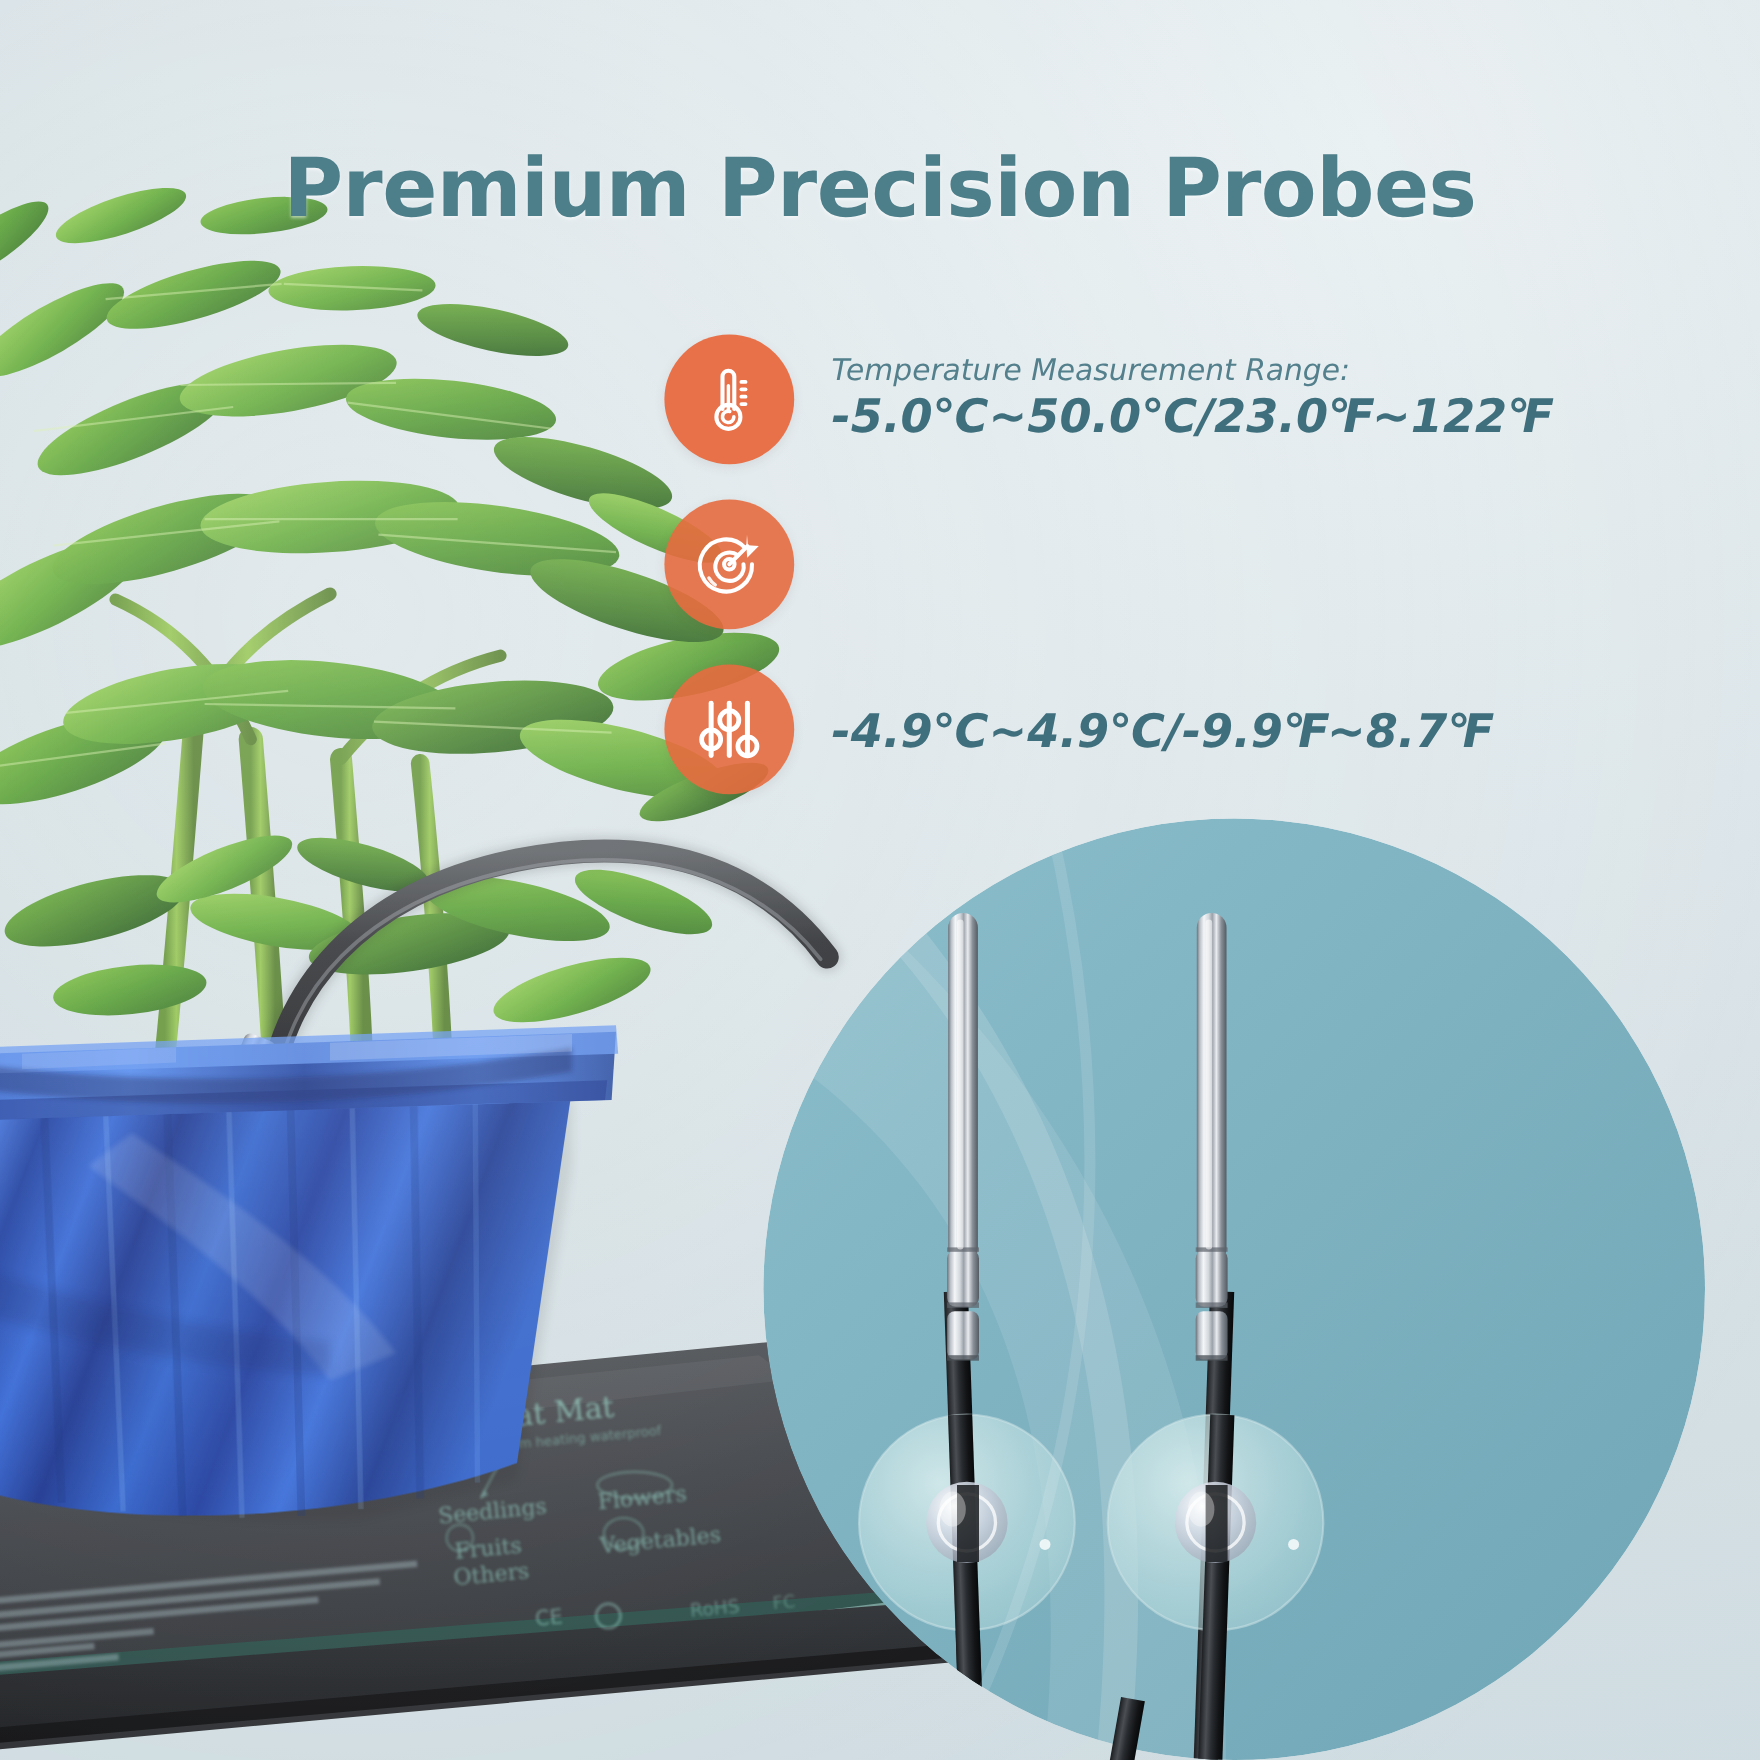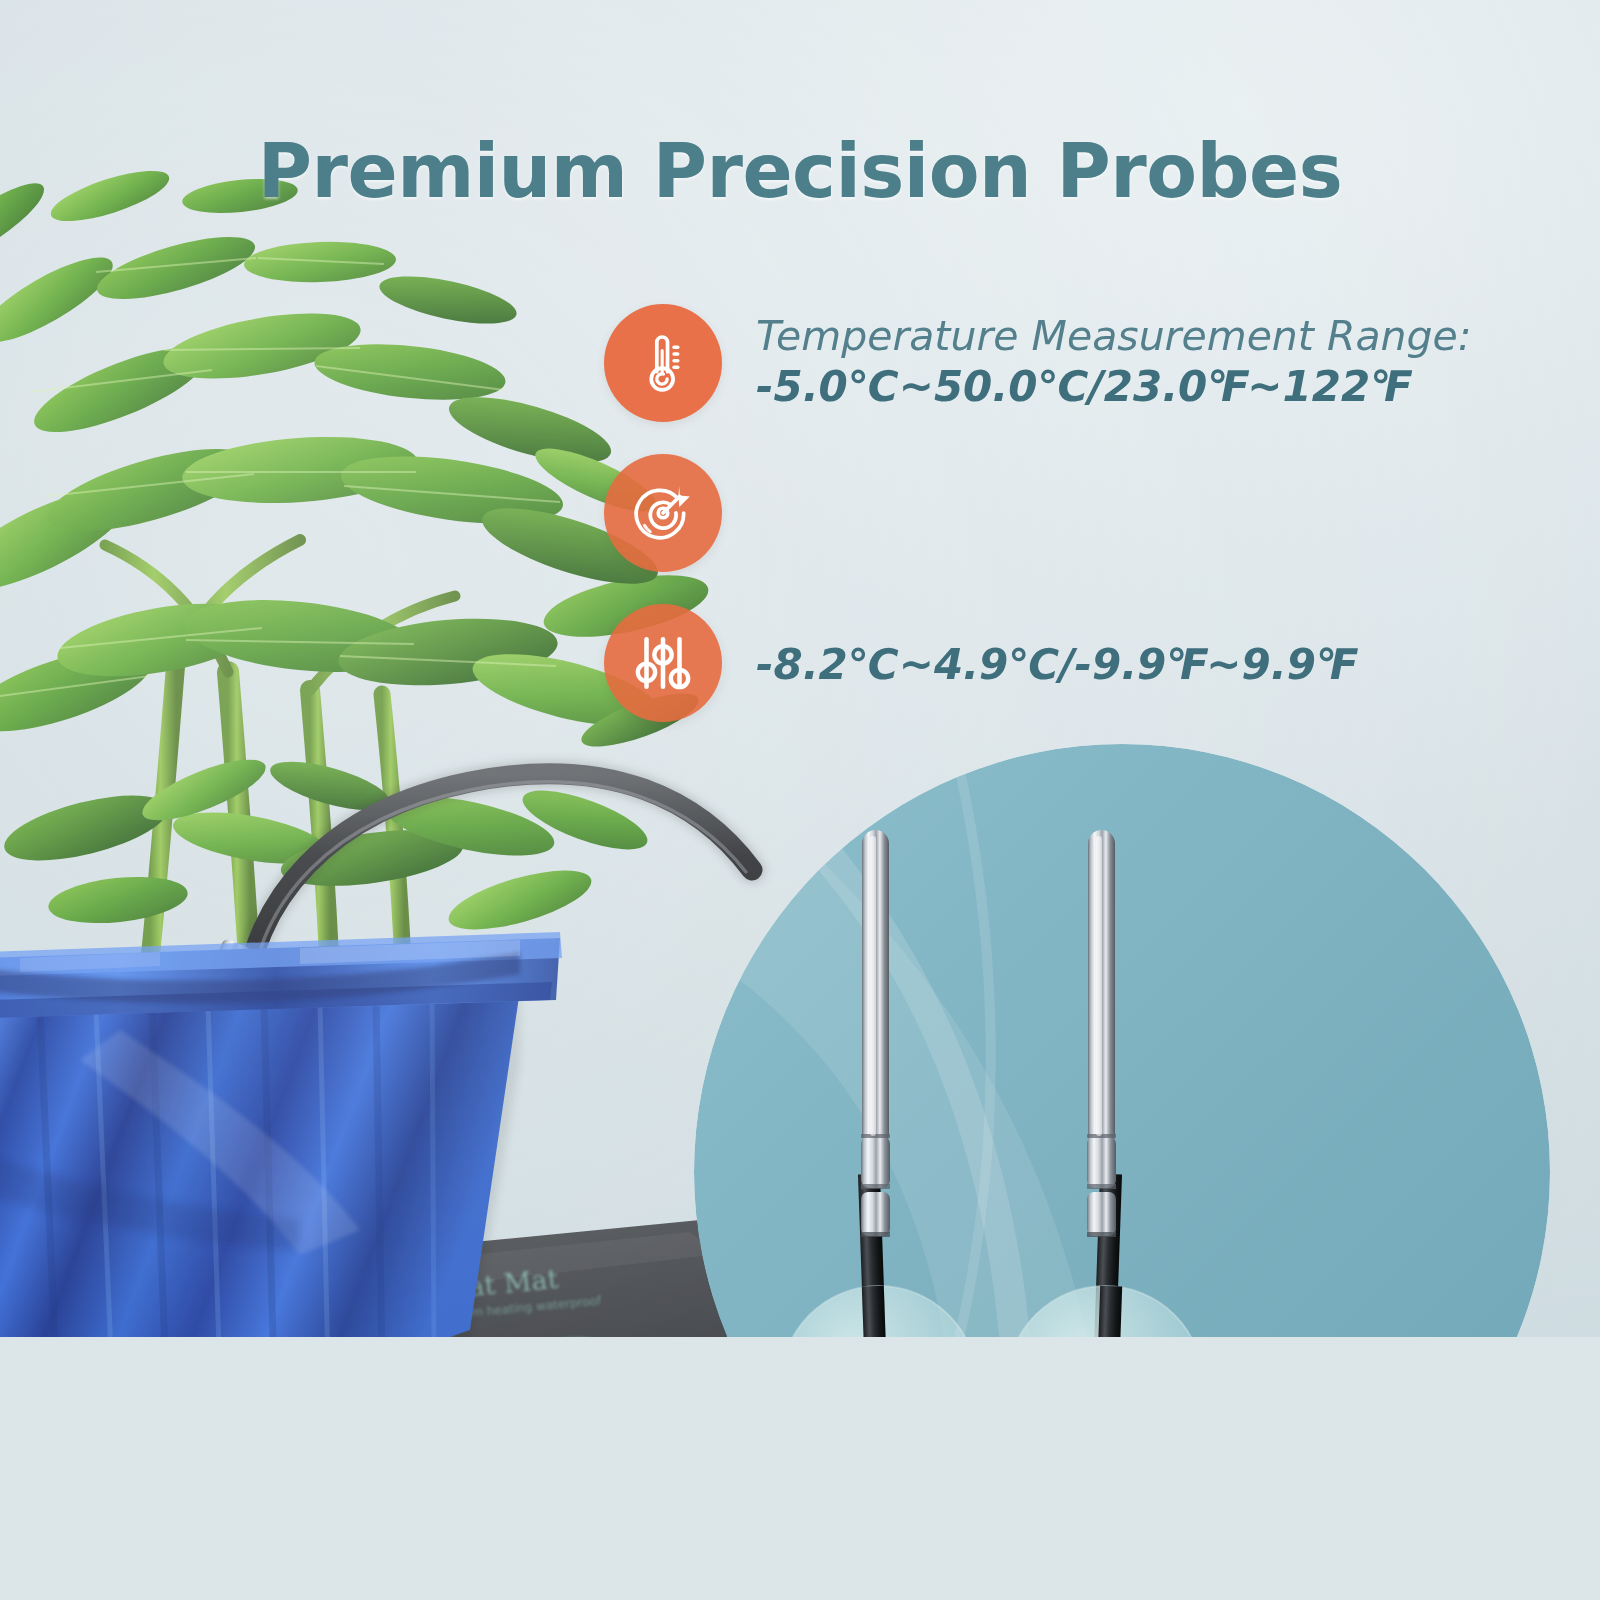--- a/index.html
+++ b/index.html
@@ -2,21 +2,21 @@
 <html><head>
 <meta charset="utf-8">
 <style>
   html,body{margin:0;padding:0;}
   body{
     width:1600px;height:1600px;overflow:hidden;
     font-family:"Liberation Sans", sans-serif;
     background:#dce6e9;
   }
   #stage{
-    position:relative;width:1600px;height:1337px;overflow:hidden;
+    position:relative;width:1600px;height:1600px;overflow:hidden;
     background:
       radial-gradient(120% 95% at 78% 8%, #e9f0f2 0%, #dde6ea 42%, #d5e0e4 72%, #cfdce1 100%);
   }
 
   
   #title{
     position:absolute; left:0; right:0; top:128px;
     text-align:center;
     font-size:74px; font-weight:700; letter-spacing:-0.5px;
     color:#4d7f8b;
@@ -37,21 +37,21 @@
     background:#e8714a;
     display:flex;align-items:center;justify-content:center;
     box-shadow:0 3px 10px rgba(80,60,50,.10);
   }
   .frow.translucent .fbadge{ background:rgba(230,107,63,.90); }
   .fbadge svg{ width:66px;height:66px; display:block; }
   .ftext{ margin-left:34px; }
   .flabel{
     font-family:"DejaVu Sans", sans-serif;
     font-style:italic; font-weight:400;
-    font-size:41px; line-height:1.06;
+    font-size:27px; line-height:1.06;
     color:#53808c; white-space:nowrap;
   }
   .fvalue{
     font-family:"DejaVu Sans", sans-serif;
     font-style:italic; font-weight:700;
     font-size:42px; line-height:1.14; margin-top:4px;
     color:#3f6f7d; white-space:nowrap;
   }
 
   
@@ -469,19 +469,19 @@
             </g>
             <g fill="none" stroke="#ffffff" stroke-width="4.2">
               <circle cx="16" cy="41" r="8.4"></circle>
               <circle cx="32" cy="24" r="8.4"></circle>
               <circle cx="48" cy="47" r="8.4"></circle>
             </g>
           </svg>
         </span>
       </div>
       <div class="ftext">
-        <div class="fvalue">-8.2℃~4.9℃/-9.9℉~9.9℉</div>
+        <div class="fvalue">-4.9℃~4.9℃/-9.9℉~8.7℉</div>
       </div>
     </div>
 
   </div>
 
 </div>
 
 </body></html>

